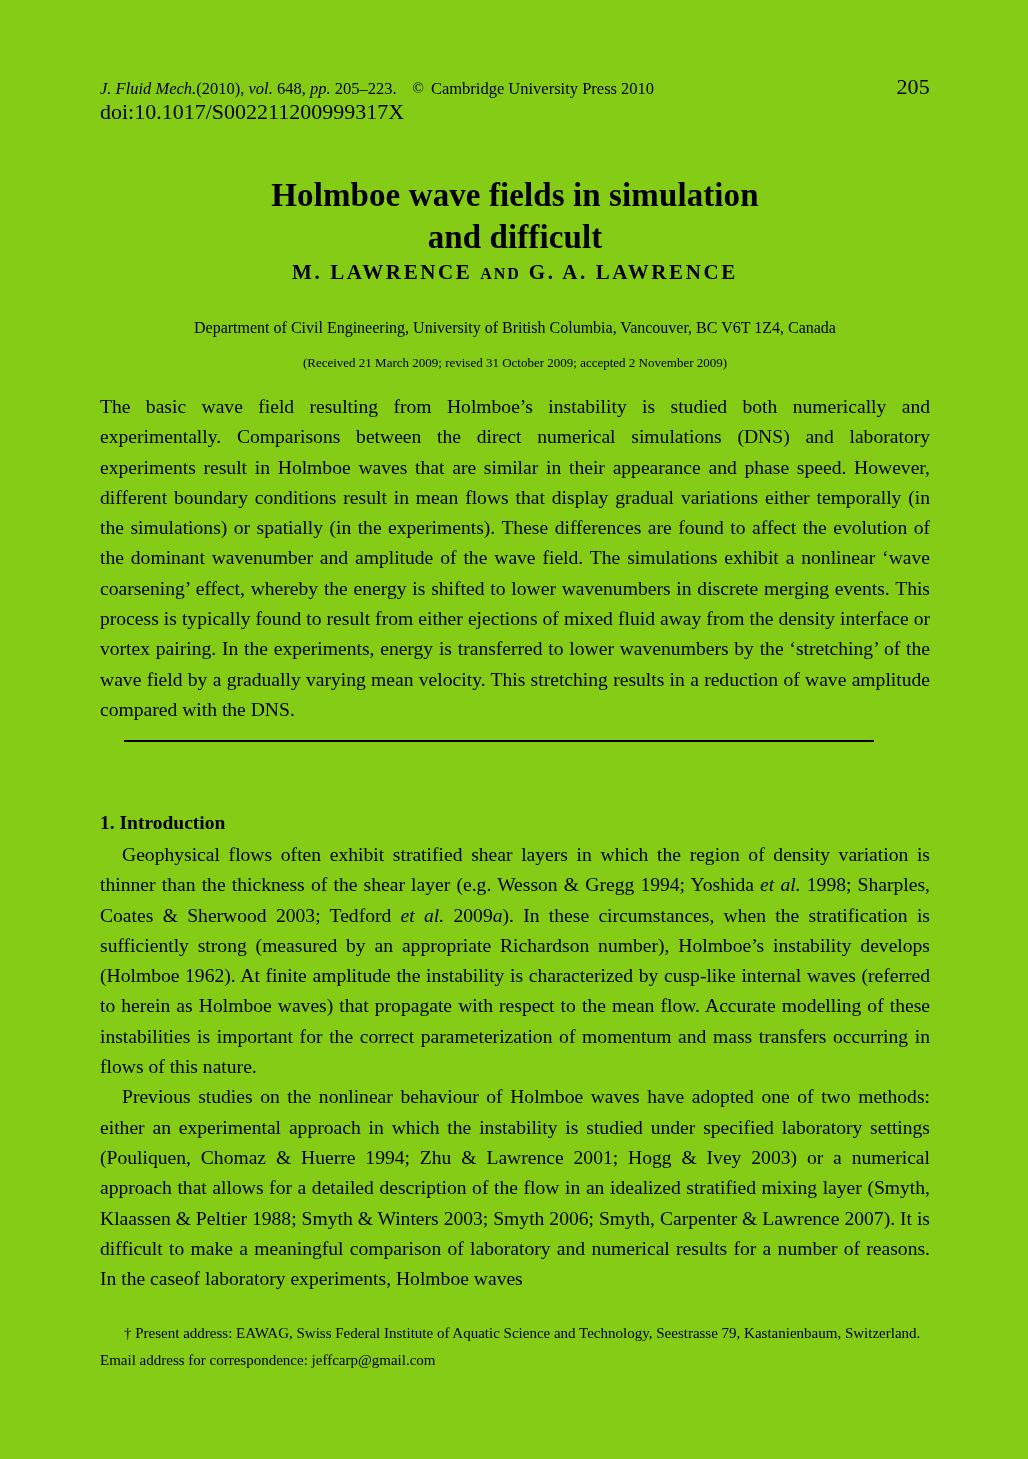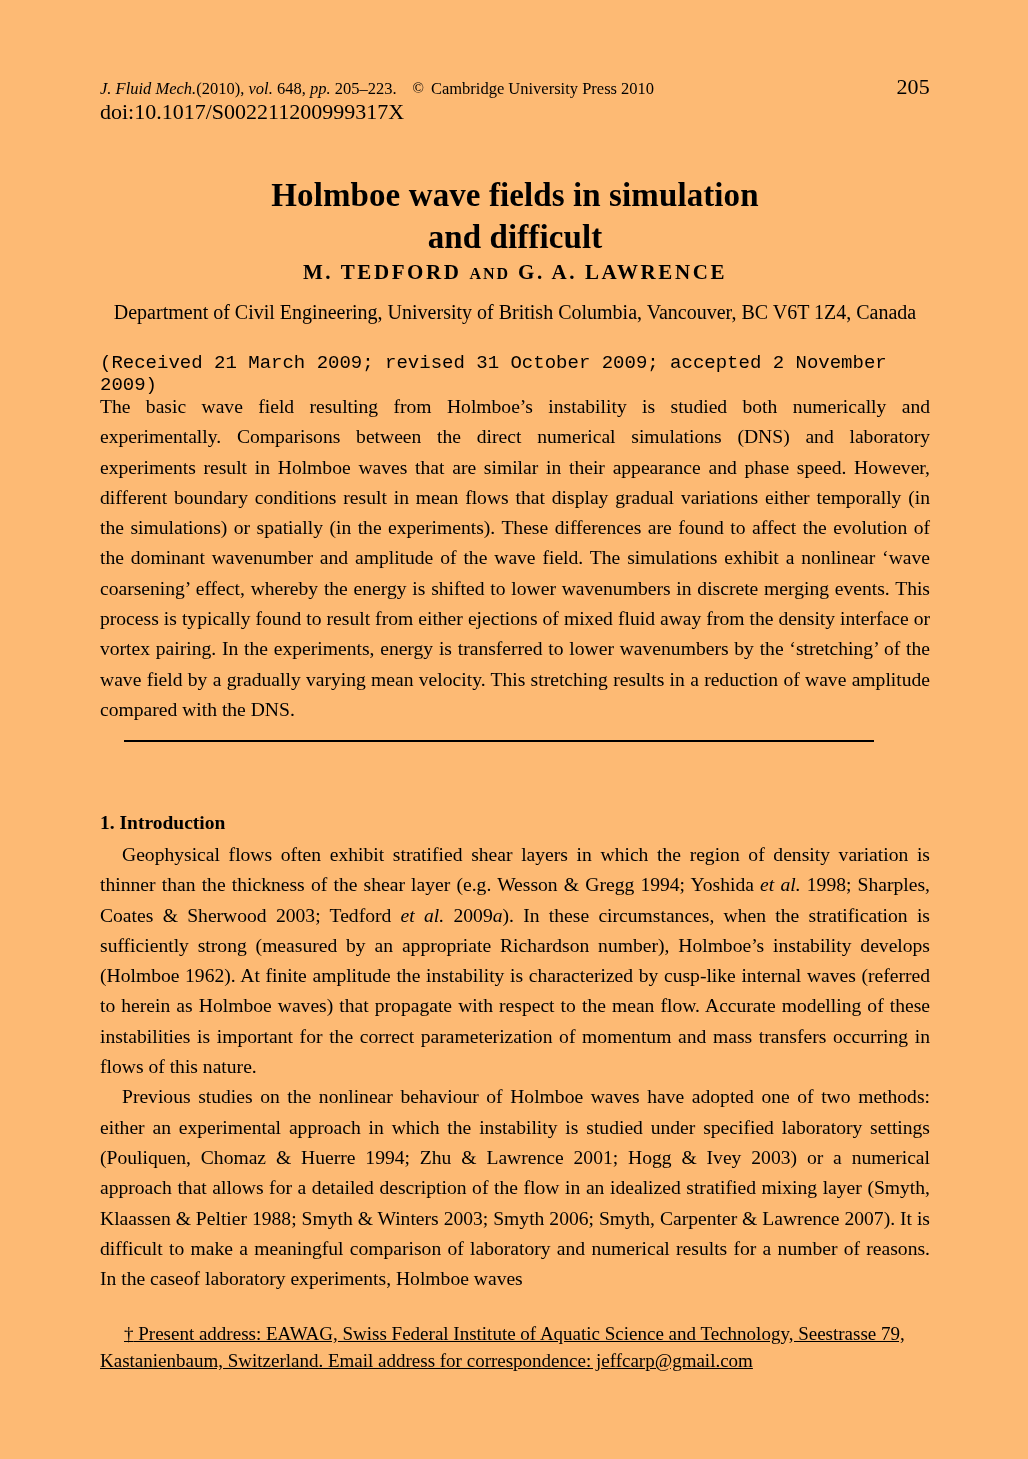--- a/index.html
+++ b/index.html
@@ -11,21 +11,21 @@
   body {
     font-family: "Liberation Serif", "DejaVu Serif", serif;
     color: #000000;
     -webkit-font-smoothing: antialiased;
   }
   .page {
     position: relative;
     width: 1028px;
     height: 1459px;
     margin: 0 auto;
-    background: #fdba74;
+    background: #84cc16;
     overflow: hidden;
   }
 
   
   .runhead {
     position: absolute;
     left: 100px;
     top: 78px;
     width: 830px;
     height: 48px;
@@ -99,34 +99,34 @@
   }
   .dagger {
     font-weight: bold;
     letter-spacing: 0;
   }
 
   
   .affil {
     position: absolute;
     left: 100px;
-    top: 301px;
-    width: 830px;
-    text-align: center;
-    font-size: 20px;
+    top: 317px;
+    width: 830px;
+    text-align: center;
+    font-size: 16px;
     line-height: 22px;
   }
   .dates {
     position: absolute;
     left: 100px;
     top: 352px;
     width: 830px;
-    font-size: 19px;
+    text-align: center;
+    font-size: 13px;
     line-height: 22px;
-    font-family: Liberation Mono, monospace;
   }
 
   
   .abstract {
     position: absolute;
     left: 100px;
     top: 392px;
     width: 830px;
     font-size: 19.6px;
     line-height: 30.3px;
@@ -170,24 +170,23 @@
     margin: 0;
     text-indent: 22px;
   }
 
   
   .footnote-area {
     position: absolute;
     left: 100px;
     top: 1320px;
     width: 830px;
-    font-size: 19px;
+    font-size: 15px;
     line-height: 27px;
     text-align: left;
-    text-decoration: underline;
   }
   .footnote-area p {
     margin: 0;
     text-indent: 24px;
   }
   .fn-dagger { letter-spacing: 0; }
 </style>
 </head>
 <body>
 
@@ -202,21 +201,21 @@
     </div>
     <div class="pageno">205</div>
   </div>
 
   <h1 class="title">
     <span class="title-line">Holmboe wave fields in simulation</span>
     <span class="title-line">and difficult</span>
   </h1>
 
   <div class="authors">
-    <span class="author-line"><span>M. TEDFORD </span><span class="and">AND</span><span> G. A. LAWRENCE</span></span>
+    <span class="author-line"><span>M. LAWRENCE </span><span class="and">AND</span><span> G. A. LAWRENCE</span></span>
   </div>
 
   <div class="affil">Department of Civil Engineering, University of British Columbia, Vancouver, BC V6T 1Z4, Canada</div>
 
   <div class="dates">(Received 21 March 2009; revised 31 October 2009; accepted 2 November 2009)</div>
 
   <div class="abstract">The basic wave field resulting from Holmboe’s instability is studied both numerically and experimentally. Comparisons between the direct numerical simulations (DNS) and laboratory experiments result in Holmboe waves that are similar in their appearance and phase speed. However, different boundary conditions result in mean flows that display gradual variations either temporally (in the simulations) or spatially (in the experiments). These differences are found to affect the evolution of the dominant wavenumber and amplitude of the wave field. The simulations exhibit a nonlinear ‘wave coarsening’ effect, whereby the energy is shifted to lower wavenumbers in discrete merging events. This process is typically found to result from either ejections of mixed fluid away from the density interface or vortex pairing. In the experiments, energy is transferred to lower wavenumbers by the ‘stretching’ of the wave field by a gradually varying mean velocity. This stretching results in a reduction of wave amplitude compared with the DNS.</div>
 
   <div class="rule"></div>
 

